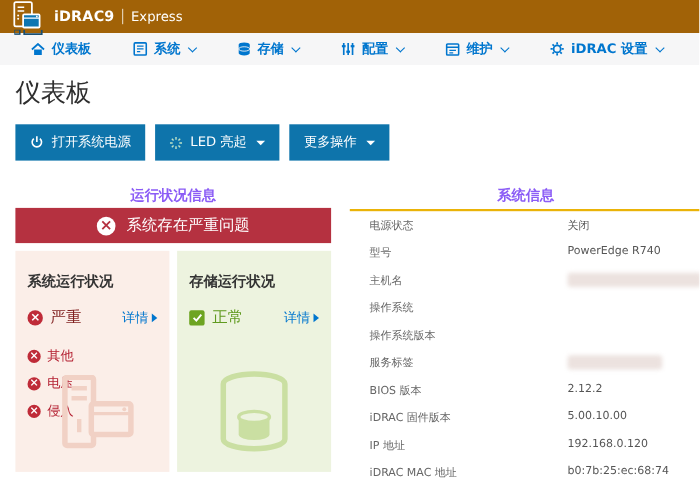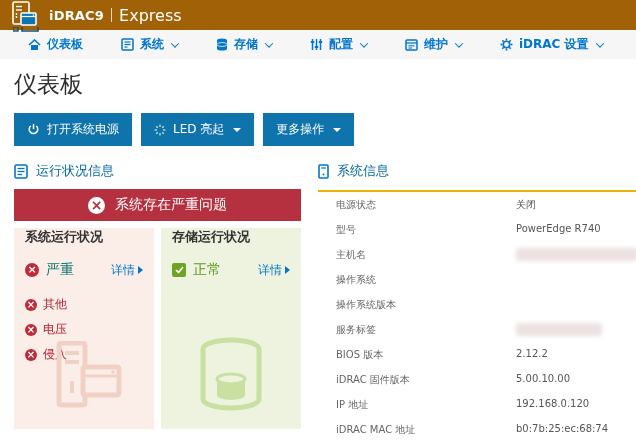--- a/index.html
+++ b/index.html
@@ -6,21 +6,21 @@
   body { background:#fff; }
   .app { width:636px; height:443px; position:relative; overflow:hidden;
          font-family:"DejaVu Sans","Liberation Sans",sans-serif; background:#fff; }
 
   
   .topbar { height:30px; background:#a16207; display:flex; align-items:center; padding-left:7px; }
   .logo-wrap { width:34px; height:30px; position:relative; }
   .brand { display:flex; align-items:center; margin-left:8px; color:#fff; }
   .brand-name { font-size:13px; font-weight:700; letter-spacing:.2px; }
   .brand-div { width:1px; height:14px; background:rgba(255,255,255,.75); margin:0 7px; }
-  .brand-ed { font-size:16px; font-weight:400; }
+  .brand-ed { font-size:12px; font-weight:400; }
   .logo-overhang { position:absolute; left:6px; top:27px; }
 
   
   .navbar { height:29px; background:#f6f6f7; display:flex; align-items:center; padding-left:28px; gap:38px; }
   .nav-item { display:flex; align-items:center; gap:6px; color:#0076ce; font-size:12px; font-weight:700; cursor:pointer; }
   .chev { width:6px; height:6px; border-right:1.5px solid #0076ce; border-bottom:1.5px solid #0076ce;
           transform:rotate(45deg) translate(-1px,-1px); margin-left:2px; }
 
   
   .content { padding:0 8px 0 14px; }
@@ -29,40 +29,40 @@
   .btn { background:#0e74ab; color:#fff; border:none; height:33px; font-size:12px;
          display:flex; align-items:center; gap:7px; padding:16px 13px; cursor:pointer;
          font-family:inherit; }
   .caret { width:0; height:0; border-left:4px solid transparent; border-right:4px solid transparent;
            border-top:4px solid #fff; margin-left:2px; }
 
   .columns { display:flex; }
   .left-col { width:287px; margin-right:17px; }
   .right-col { flex:1; }
 
-  .section-head { display:flex; align-items:center; gap:8px; font-size:13px; font-weight:400;
-                  color:#0369a1; height:20px; }
+  .section-head { display:flex; align-items:center; gap:8px; font-size:13px; font-weight:700;
+                  color:#8b5cf6; height:20px;flex-direction:column; }
   .left-col .section-head { margin-bottom:8px; }
   .right-head-wrap { border-bottom:2px solid #eab308; padding-bottom:9px; }
 
   
   .alert { height:32px; background:#b53140; color:#fff; display:flex; align-items:center;
            justify-content:center; gap:10px; font-size:14px; margin-bottom:7px; cursor:pointer; }
   .circle-x-white { width:17px; height:17px; border-radius:50%; background:#fff; color:#b53140;
                     font-size:14px; font-weight:700; line-height:16px; text-align:center; }
   .circle-x-white::before { content:"×"; }
 
   
   .panels { display:flex; gap:7px; }
-  .panel { width:165px; height:201px; padding:0 11px; position:relative; }
+  .panel { width:165px; height:201px; padding:19px 11px; position:relative; }
   .panel-pink { background:#fbeee8; }
   .panel-green { background:#edf3df; }
   .panel-title { font-size:13px; font-weight:700; color:#333; margin-bottom:15px; }
   .status-row { display:flex; align-items:center; font-size:14px; margin-bottom:17px; }
-  .status-crit { color:#0f766e; }
+  .status-crit { color:#7f1d1d; }
   .status-ok { color:#609a1f; }
   .circle-x-red { width:14px; height:14px; border-radius:50%; background:#bf2b38; color:#fff;
                   font-size:11px; font-weight:700; line-height:13px; text-align:center; flex:none; margin-right:7px; }
   .circle-x-red::before { content:"×"; }
   .circle-x-red.sm { width:12px; height:12px; font-size:10px; line-height:11px; margin-right:6px; }
   .check-sq { width:14px; height:14px; border-radius:2px; background:#6da421; flex:none; margin-right:7px;
               display:flex; align-items:center; justify-content:center; }
   .details { margin-left:auto; color:#0076ce; font-size:12px; display:flex; align-items:center; gap:3px; cursor:pointer; }
   .tri-right { width:0; height:0; border-left:5px solid #0076ce; border-top:4px solid transparent;
                border-bottom:4px solid transparent; }

